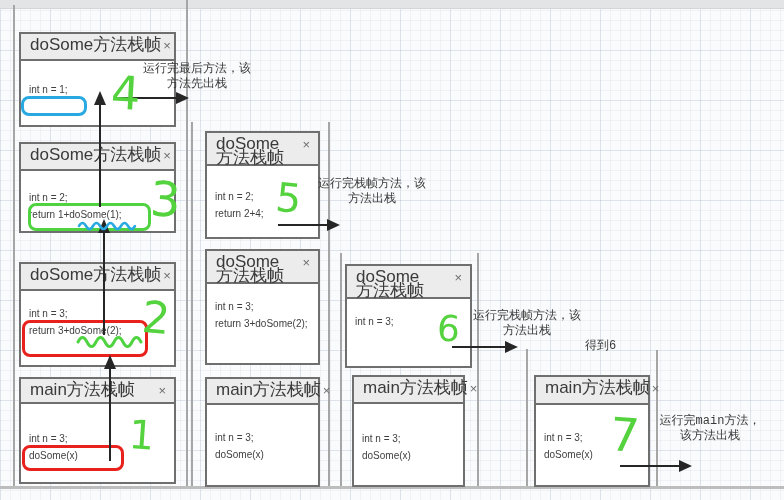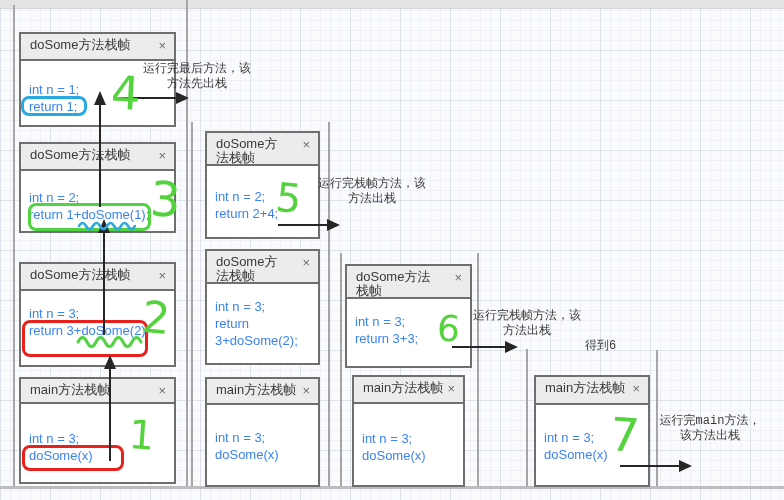--- a/index.html
+++ b/index.html
@@ -14,24 +14,24 @@
       linear-gradient(90deg, rgba(140,160,190,0.10) 1px, transparent 1px);
     background-size:50px 50px,50px 50px,10px 10px,10px 10px;
   }
   .topstrip{position:absolute;left:0;top:0;width:784px;height:8px;background:#e3e4e6;border-bottom:1px solid #d4d5d8;}
   .vline{position:absolute;width:2px;background:#a6a6a6;}
   .hline-bottom{position:absolute;left:0;top:486px;width:784px;height:3px;background:#bdbdbd;}
 
   .frame{position:absolute;border:2px solid #6f6f6f;background:#fff;box-sizing:border-box;}
   .frame-header{background:#ececec;border-bottom:2px solid #6f6f6f;display:flex;align-items:flex-start;
     padding:4px 6px 3px 9px;box-sizing:border-box;}
-  .frame-title{font-size:13px;line-height:14px;color:#3a3a3a;flex:0 0 auto;}
+  .frame-title{font-size:17px;line-height:14px;color:#3a3a3a;flex:0 0 auto;}
   .frame-close{margin-left:auto;font-size:13px;line-height:13px;color:#6e6e6e;cursor:pointer;padding:1px 2px;}
   .frame-body{padding-left:8px;box-sizing:border-box;}
-  .code-line{display:block;font-size:13px;line-height:17px;color:#3b82f6;white-space:normal;}
+  .code-line{display:block;font-size:10px;line-height:17px;color:#404040;white-space:normal;}
 
   .hl-rect{position:absolute;box-sizing:border-box;border-radius:8px;}
   .hl-blue{border:3px solid #29a9e1;}
   .hl-green{border:3px solid #4fd341;}
   .hl-red{border:3px solid #e9211c;}
 
   .note{position:absolute;font-size:12px;line-height:15px;color:#3a3a3a;text-align:center;font-family:Liberation Mono, monospace;}
   .note-left{text-align:left;}
 
   .step{position:absolute;color:#55d33f;font-family:"DejaVu Sans",sans-serif;font-weight:400;}
@@ -55,21 +55,20 @@
   <div class="vline" style="left:656px;top:350px;height:138px;"></div>
   <div class="hline-bottom"></div>
 
   <div class="frame" style="left:19px;top:32px;width:157px;height:95px;">
     <div class="frame-header" style="height:27px;">
       <span class="frame-title">doSome方法栈帧</span>
       <span class="frame-close">×</span>
     </div>
     <div class="frame-body" style="padding-top:20px;">
       <span class="code-line">int n = 1;</span>
-      <span class="code-line">return 1;</span>
     </div>
   </div>
 
   <div class="frame" style="left:19px;top:142px;width:157px;height:91px;">
     <div class="frame-header" style="height:27px;">
       <span class="frame-title">doSome方法栈帧</span>
       <span class="frame-close">×</span>
     </div>
     <div class="frame-body" style="padding-top:18px;">
       <span class="code-line">int n = 2;</span>
@@ -132,21 +131,20 @@
     </div>
   </div>
 
   <div class="frame" style="left:345px;top:264px;width:127px;height:104px;">
     <div class="frame-header" style="height:33px;">
       <span class="frame-title" style="max-width:80px;">doSome方法栈帧</span>
       <span class="frame-close">×</span>
     </div>
     <div class="frame-body" style="padding-top:14px;">
       <span class="code-line">int n = 3;</span>
-      <span class="code-line">return 3+3;</span>
     </div>
   </div>
 
   <div class="frame" style="left:352px;top:375px;width:113px;height:112px;">
     <div class="frame-header" style="height:27px;">
       <span class="frame-title">main方法栈帧</span>
       <span class="frame-close">×</span>
     </div>
     <div class="frame-body" style="padding-top:26px;">
       <span class="code-line">int n = 3;</span>

